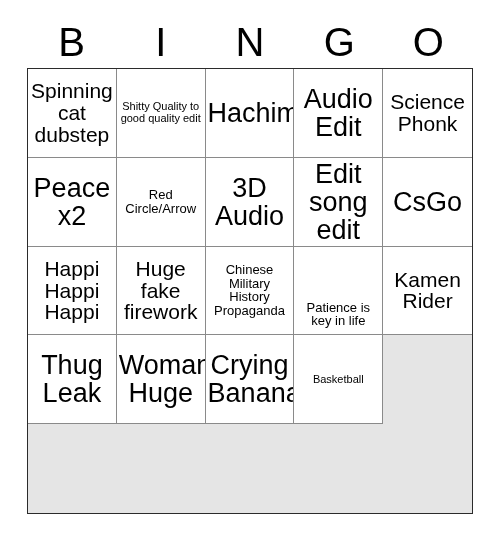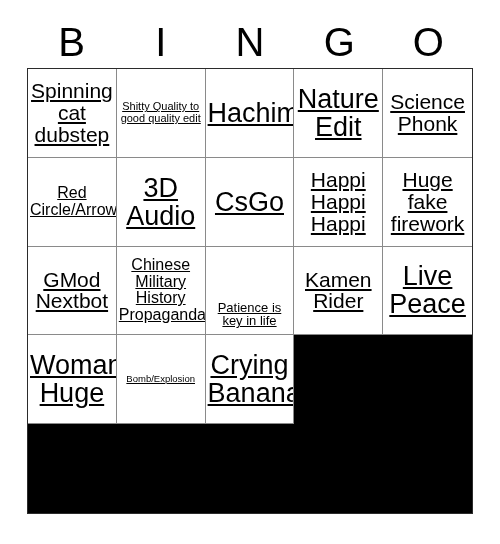--- a/index.html
+++ b/index.html
@@ -50,22 +50,21 @@
     position: absolute;
     left: 27px;
     top: 68px;
     width: 446px;
     height: 446px;
     box-sizing: border-box;
     border: 1.5px solid #2b2b2b;
     display: grid;
     grid-template-columns: repeat(5, 1fr);
     grid-template-rows: repeat(5, 1fr);
-    background: #000000;
-    text-decoration: underline;
+    background: #e5e5e5;
   }
   .bingo-cell {
     box-sizing: border-box;
     border-right: 1px solid #8a8a8a;
     border-bottom: 1px solid #8a8a8a;
     display: flex;
     align-items: center;
     justify-content: center;
     text-align: center;
     padding: 1px 2px;
@@ -82,21 +81,21 @@
     color: #000000;
     white-space: pre-line;
   }
 
   
   .fs-xxl { font-size: 27px; }
   .fs-xl  { font-size: 27px; }
   .fs-lg  { font-size: 21px; }
   .fs-md  { font-size: 13px; margin-top: 48px; }
   .fs-sm  { font-size: 11px; }
-  .fs-xs  { font-size: 16px; }
+  .fs-xs  { font-size: 13px; }
   .fs-xxs { font-size: 9.5px; }
 </style>
 </head>
 <body>
 
 <div id="bingo-card">
 
   <div id="bingo-header">
       <div class="header-letter">B</div>
       <div class="header-letter">I</div>
@@ -109,59 +108,62 @@
       <div class="bingo-cell">
         <span class="cell-text fs-lg">Spinning cat dubstep</span>
       </div>
       <div class="bingo-cell">
         <span class="cell-text fs-sm">Shitty Quality to good quality edit</span>
       </div>
       <div class="bingo-cell">
         <span class="cell-text fs-xl">Hachimi</span>
       </div>
       <div class="bingo-cell">
-        <span class="cell-text fs-xxl">Nature Edit</span>
+        <span class="cell-text fs-xxl">Audio Edit</span>
       </div>
       <div class="bingo-cell">
         <span class="cell-text fs-lg">Science Phonk</span>
+      </div>
+      <div class="bingo-cell">
+        <span class="cell-text fs-xxl">Peace x2</span>
       </div>
       <div class="bingo-cell">
         <span class="cell-text fs-xs">Red Circle/Arrow</span>
       </div>
       <div class="bingo-cell">
         <span class="cell-text fs-xxl">3D Audio</span>
+      </div>
+      <div class="bingo-cell">
+        <span class="cell-text fs-xl">Edit song edit</span>
       </div>
       <div class="bingo-cell">
         <span class="cell-text fs-xxl">CsGo</span>
       </div>
       <div class="bingo-cell">
         <span class="cell-text fs-lg">Happi Happi Happi</span>
       </div>
       <div class="bingo-cell">
         <span class="cell-text fs-lg">Huge fake firework</span>
       </div>
       <div class="bingo-cell">
-        <span class="cell-text fs-lg">GMod Nextbot</span>
-      </div>
-      <div class="bingo-cell">
         <span class="cell-text fs-xs">Chinese Military History Propaganda</span>
       </div>
       <div class="bingo-cell">
         <span class="cell-text fs-md">Patience is key in life</span>
       </div>
       <div class="bingo-cell">
         <span class="cell-text fs-lg">Kamen Rider</span>
       </div>
       <div class="bingo-cell">
-        <span class="cell-text fs-xxl">Live Peace</span>
+        <span class="cell-text fs-xxl">Thug Leak</span>
       </div>
       <div class="bingo-cell">
         <span class="cell-text fs-xl">Woman Huge</span>
       </div>
       <div class="bingo-cell">
-        <span class="cell-text fs-xxs">Bomb/Explosion</span>
+        <span class="cell-text fs-xl">Crying Banana</span>
       </div>
       <div class="bingo-cell">
-        <span class="cell-text fs-xl">Crying Banana</span>
+        <span class="cell-text fs-sm">Basketball</span>
       </div>
     </div>
 
 </div>
 
 </body></html>

